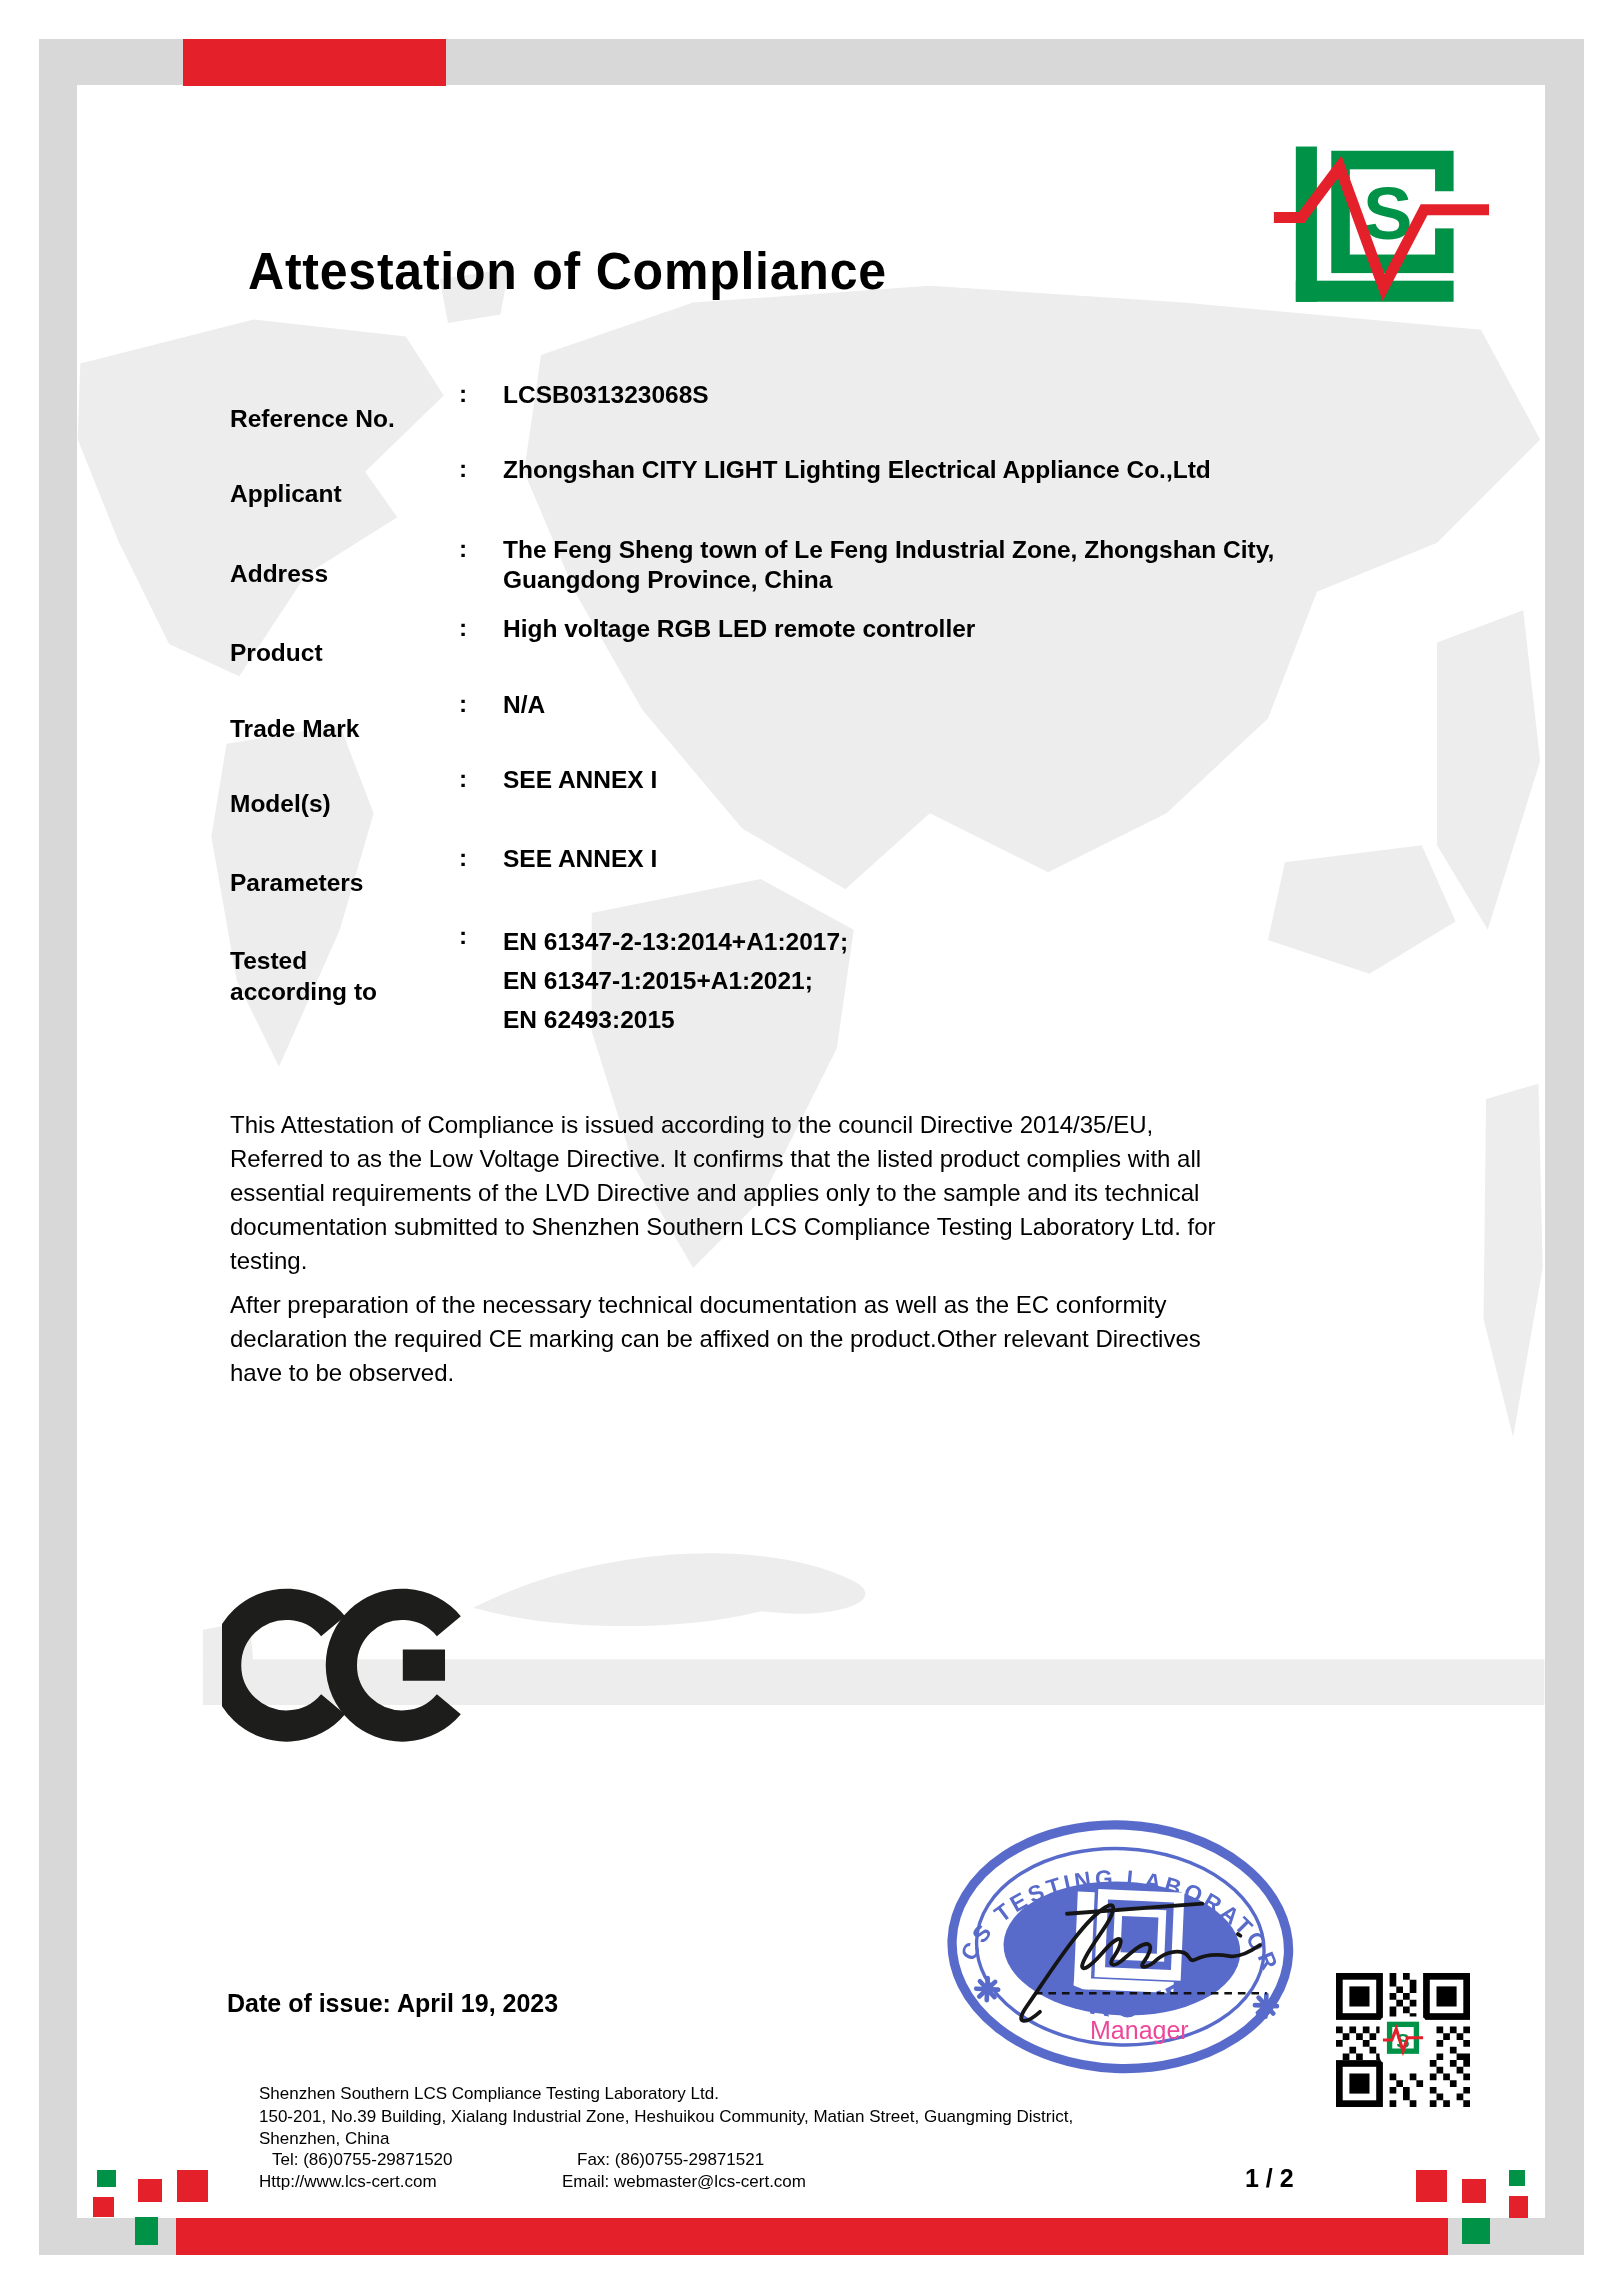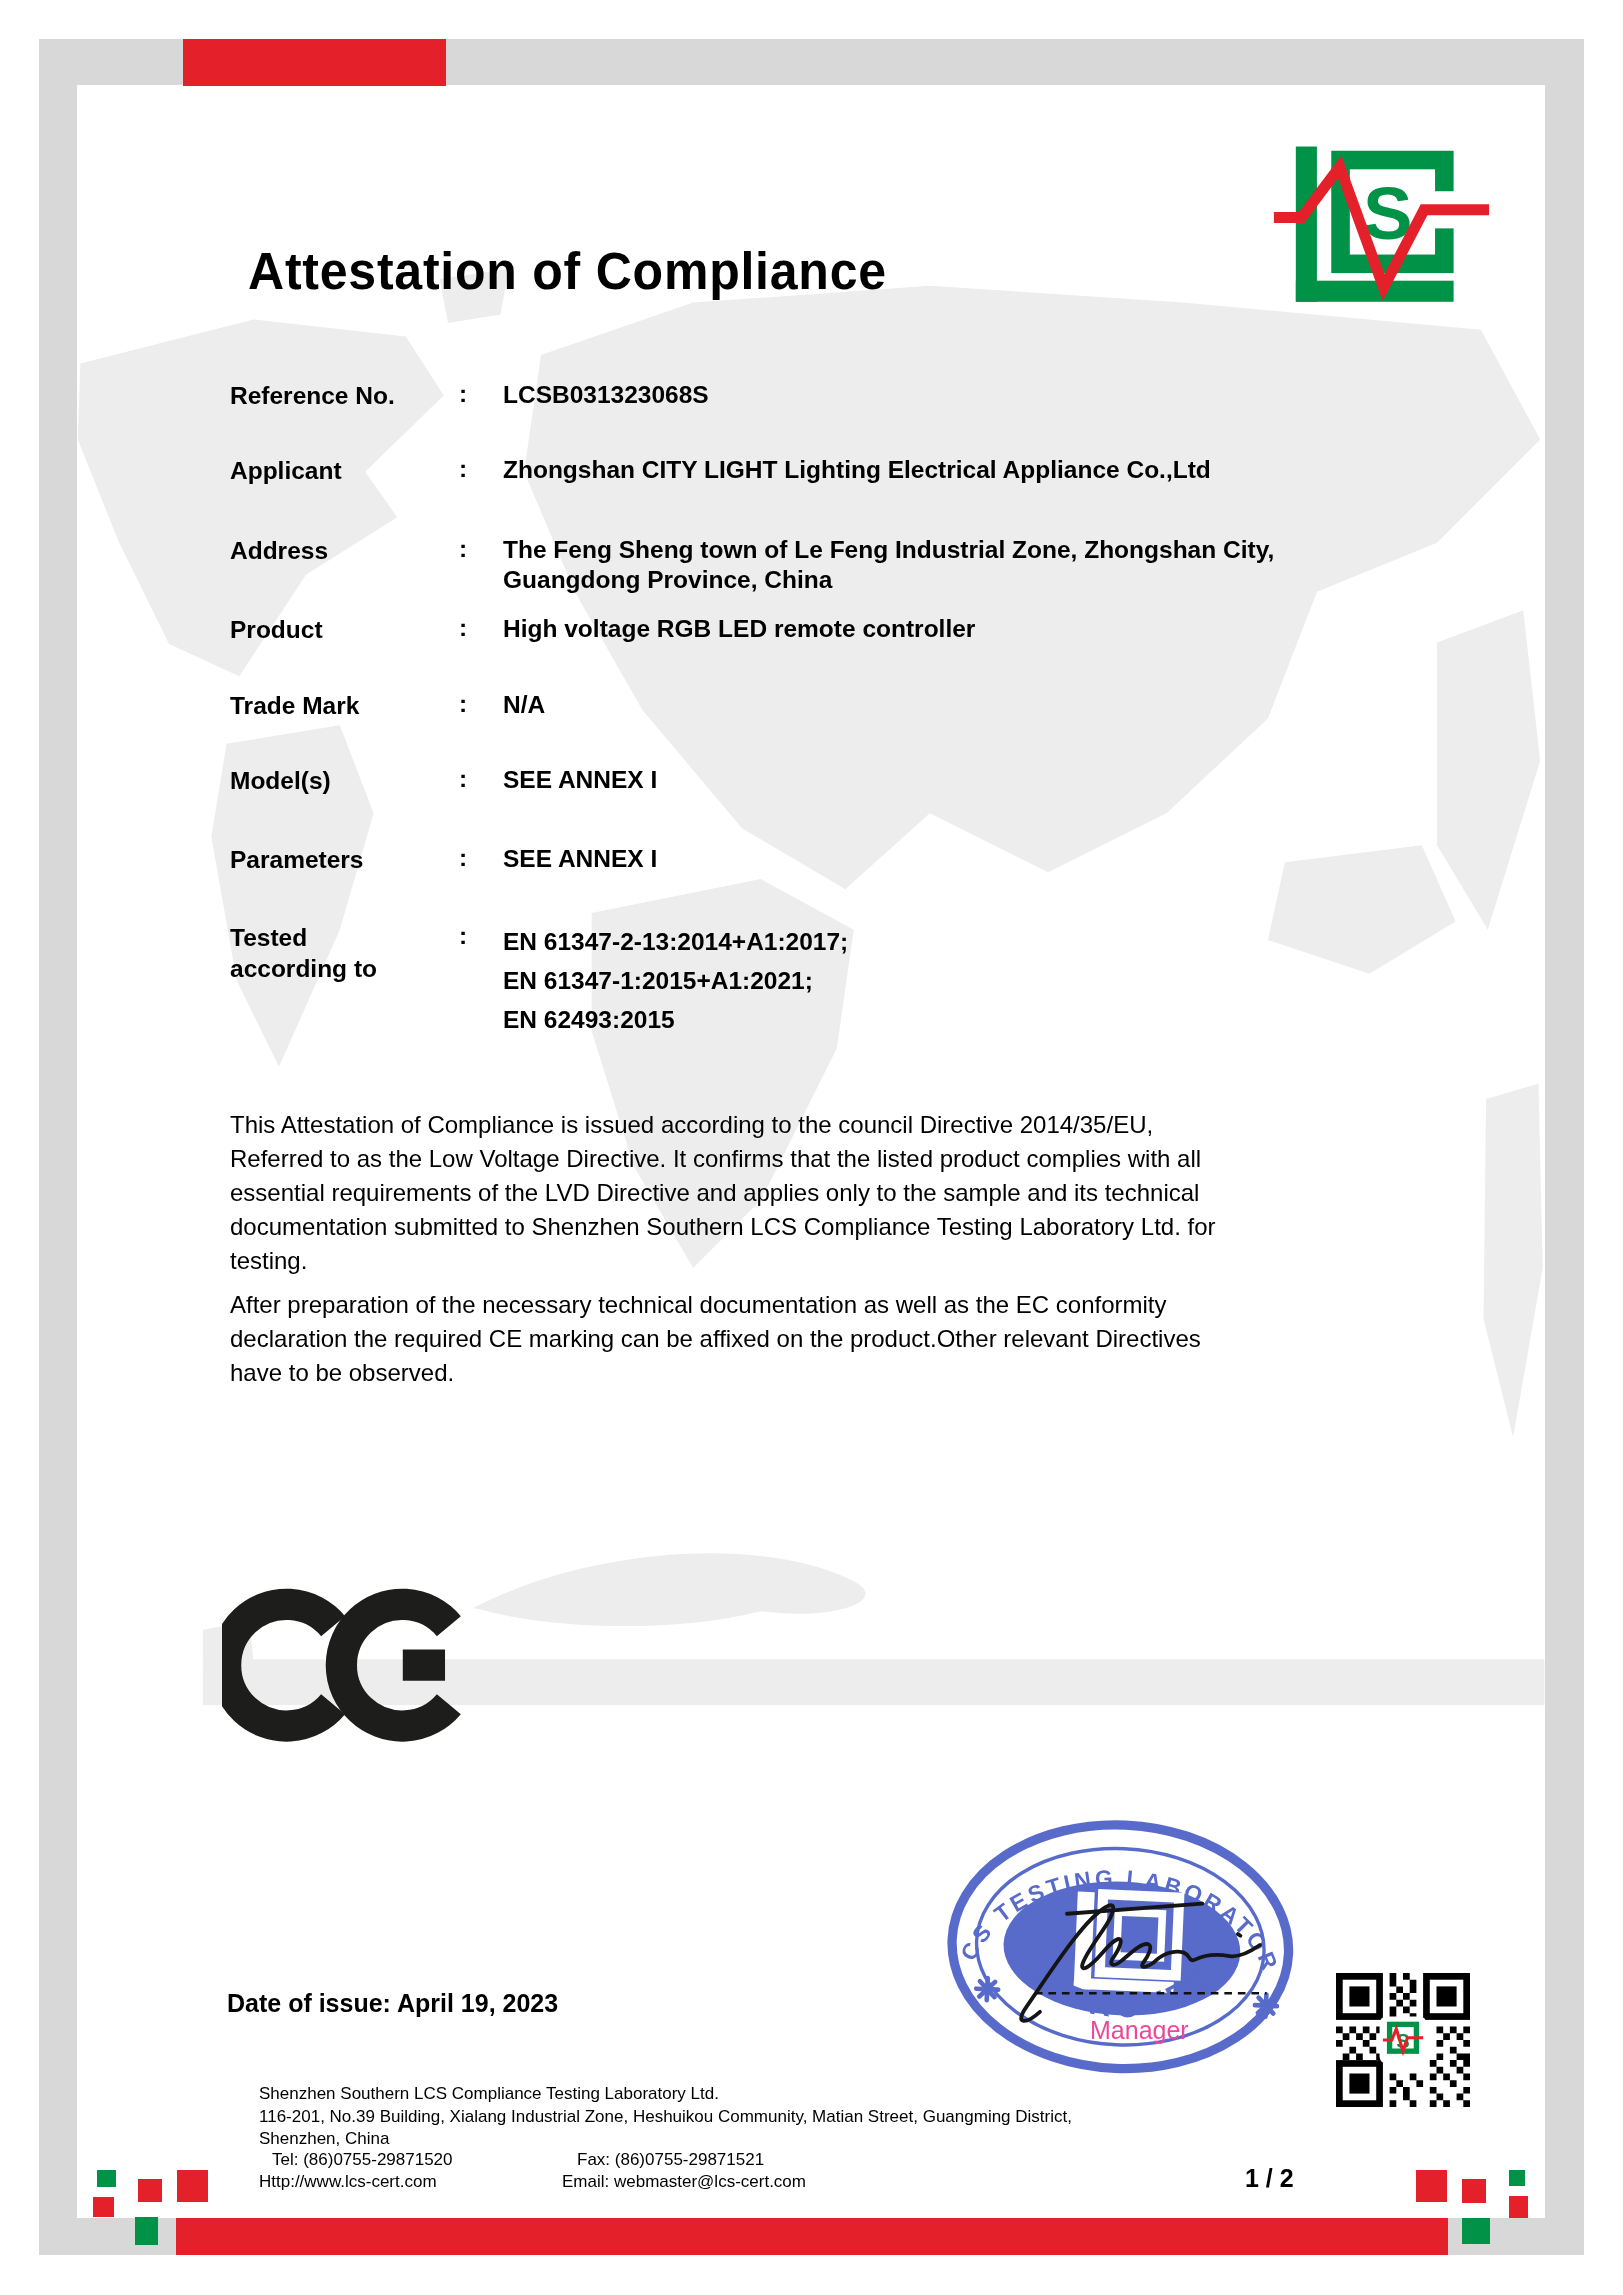--- a/index.html
+++ b/index.html
@@ -18,21 +18,21 @@
   #red-top{left:183px;top:39px;width:263px;height:47px;}
   #red-bottom{left:176px;top:2218px;width:1272px;height:37px;}
   .sq{position:absolute;}
   .sq.red{background:#e4202a;} .sq.green{background:#009347;}
   
   #map{position:absolute;left:0;top:0;z-index:0;}
   
   .abs{position:absolute;z-index:2;}
   #doc-title{left:248px;top:242px;font-size:51px;font-weight:bold;letter-spacing:0.8px;transform:scaleX(.98);transform-origin:left;white-space:nowrap;}
   .field-row{position:absolute;left:0;width:1623px;z-index:2;}
-  .f-label{position:absolute;left:230px;width:220px;font-size:24.5px;font-weight:bold;line-height:31px;white-space:pre-line;}
+  .f-label{position:absolute;left:230px;width:220px;font-size:24.5px;font-weight:bold;line-height:31px;white-space:pre-line;margin-top:23px;}
   .f-colon{position:absolute;left:459px;font-size:24.5px;font-weight:bold;}
   .f-value{position:absolute;left:503px;width:913px;font-size:24.5px;font-weight:bold;line-height:30px;white-space:pre-line;}
   .field-row.tall .f-value{line-height:39px;}
   .para{position:absolute;left:230px;width:1184px;font-size:24px;line-height:34px;white-space:pre-line;z-index:2;}
   #date-issue{left:227px;top:1989px;font-size:25px;font-weight:bold;}
   
   .foot{position:absolute;font-size:17px;line-height:22px;z-index:2;white-space:pre-line;}
   #foot-company{left:259px;top:2083px;}
   #foot-address{left:259px;top:2106px;width:1048px;}
   #foot-tel{left:272px;top:2149px;text-align:right;}
@@ -225,21 +225,21 @@
     </g>
     <g>
       <rect x="19.5" y="19.5" width="21" height="21" rx="3" fill="#ffffff"></rect>
       <rect x="24" y="23" width="12" height="12" fill="none" stroke="#009347" stroke-width="2.4"></rect>
       <text x="30" y="33.5" text-anchor="middle" font-family="Liberation Sans, sans-serif" font-size="9" font-weight="bold" fill="#009347">S</text>
       <polyline points="21,30 25,30 27,25 30,35 32,29 39,29" fill="none" stroke="#e4202a" stroke-width="1.4"></polyline>
     </g>
   </svg>
 
   <div class="foot" id="foot-company">Shenzhen Southern LCS Compliance Testing Laboratory Ltd.</div>
-  <div class="foot" id="foot-address">116-201, No.39 Building, Xialang Industrial Zone, Heshuikou Community, Matian Street, Guangming District,
+  <div class="foot" id="foot-address">150-201, No.39 Building, Xialang Industrial Zone, Heshuikou Community, Matian Street, Guangming District,
 Shenzhen, China</div>
   <div class="foot" id="foot-tel">Tel: (86)0755-29871520</div>
   <div class="foot" id="foot-fax">Fax: (86)0755-29871521</div>
   <div class="foot" id="foot-web">Http://www.lcs-cert.com</div>
   <div class="foot" id="foot-email">Email: webmaster@lcs-cert.com</div>
   <div id="page-num">1 / 2</div>
 
 </div>
 
 

